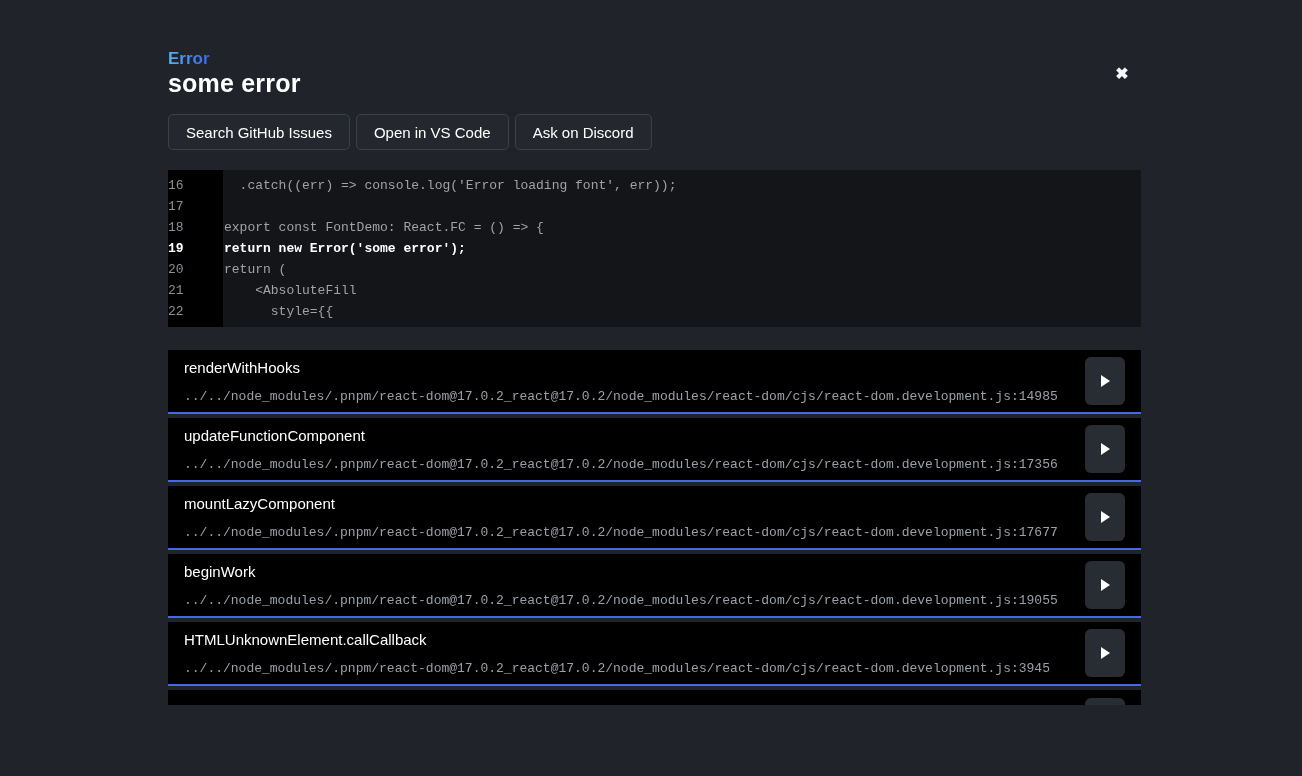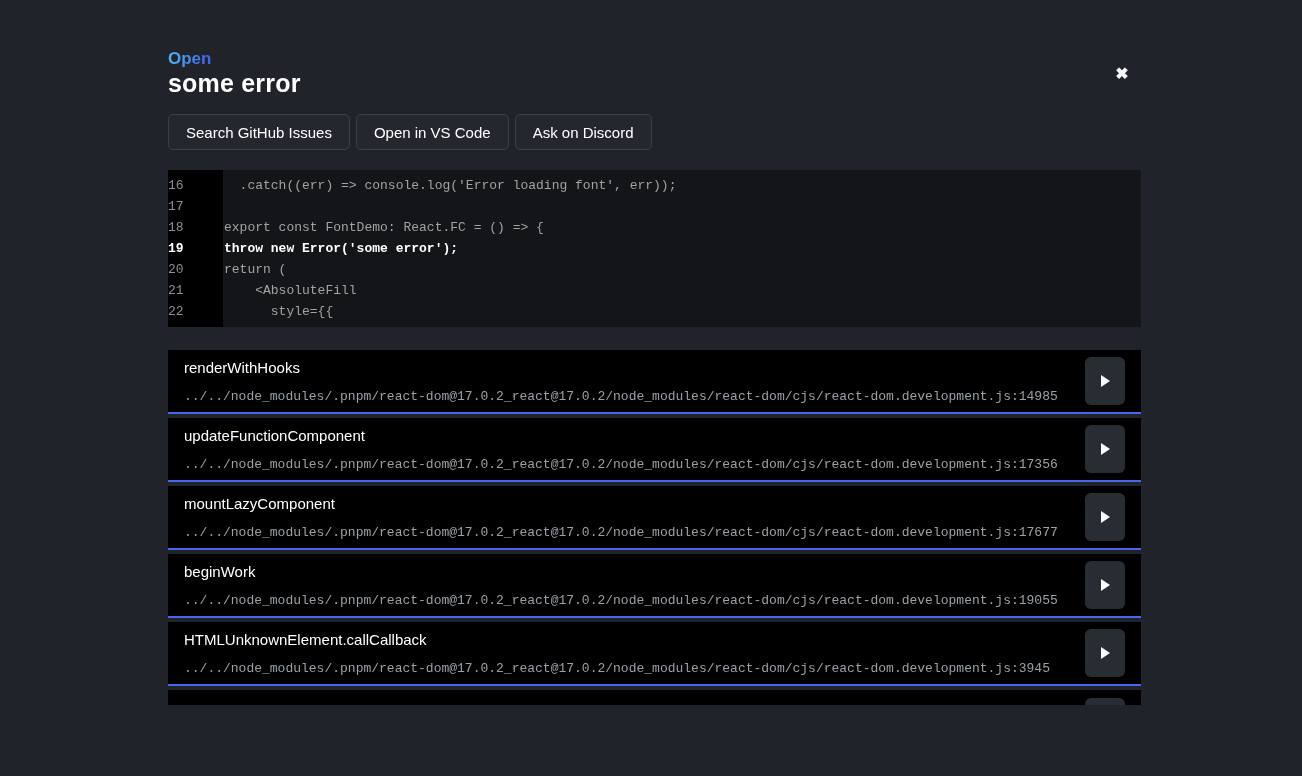--- a/index.html
+++ b/index.html
@@ -160,21 +160,21 @@
 </style>
 </head>
 <body>
 
 <div class="overlay">
 
   <button class="close-btn">
     <span>✖</span>
   </button>
 
-  <div class="kicker">Open</div>
+  <div class="kicker">Error</div>
   <h1 class="error-title">some error</h1>
 
   <div class="actions">
     <button class="action-btn">Search GitHub Issues</button>
     <button class="action-btn">Open in VS Code</button>
     <button class="action-btn">Ask on Discord</button>
   </div>
 
   <div class="code-frame">
     <div class="code-lines">
@@ -188,21 +188,21 @@
     <span class="line-code"></span>
   </div>
 
   <div class="code-line">
     <span class="line-num">18</span>
     <span class="line-code">export const FontDemo: React.FC = () =&gt; {</span>
   </div>
 
   <div class="code-line highlight">
     <span class="line-num">19</span>
-    <span class="line-code">throw new Error('some error');</span>
+    <span class="line-code">return new Error('some error');</span>
   </div>
 
   <div class="code-line">
     <span class="line-num">20</span>
     <span class="line-code">return (</span>
   </div>
 
   <div class="code-line">
     <span class="line-num">21</span>
     <span class="line-code">    &lt;AbsoluteFill</span>

